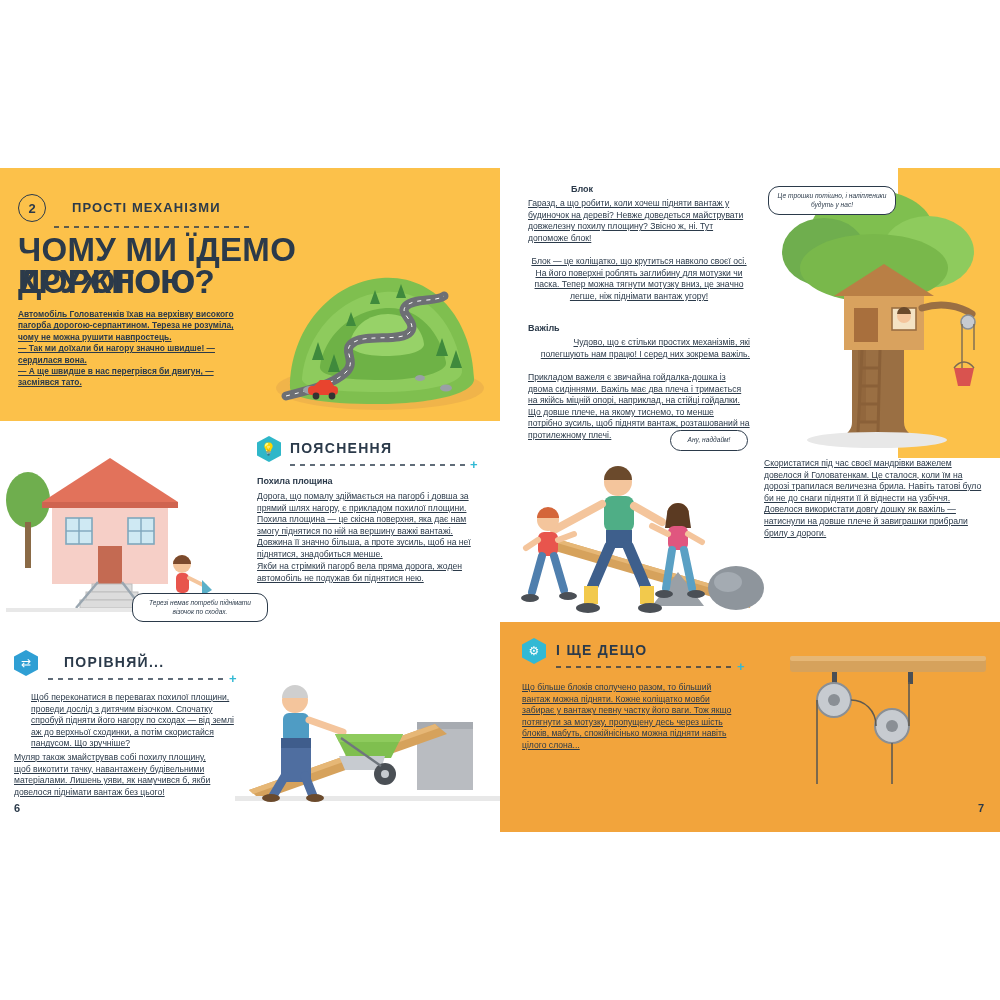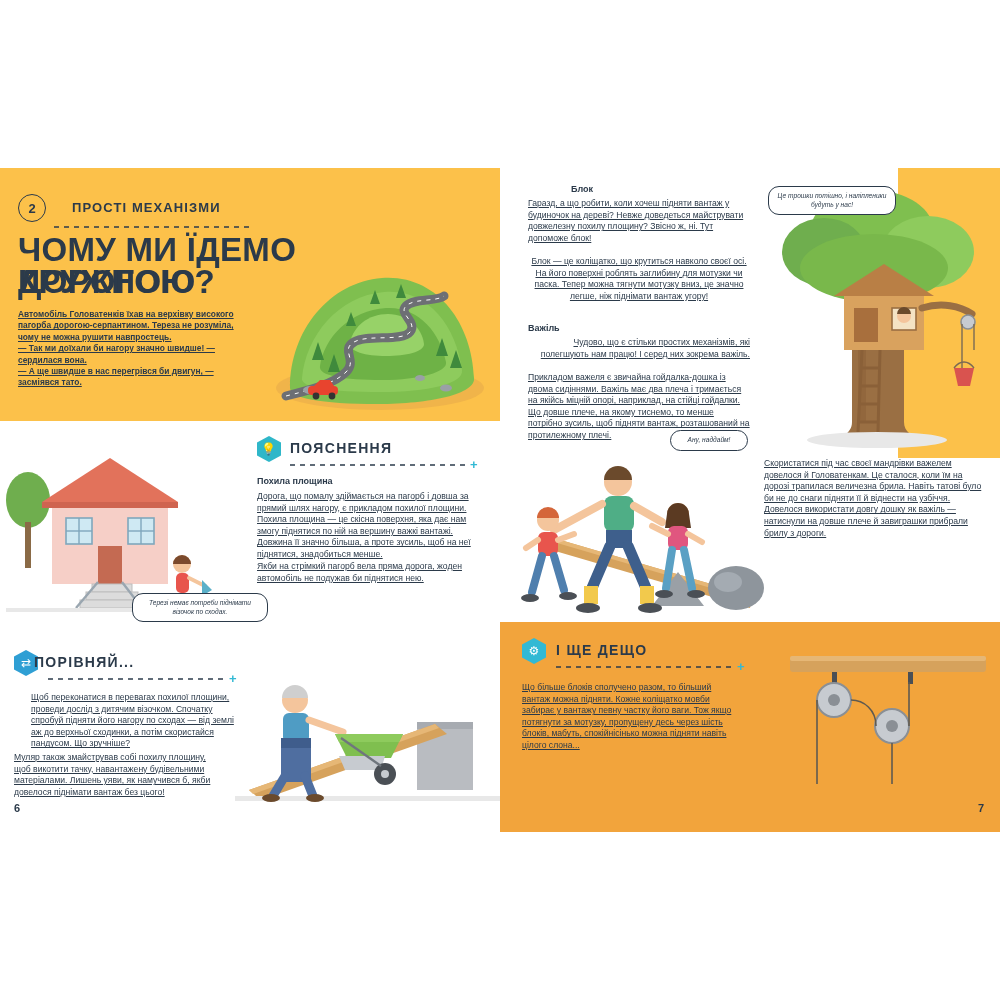--- a/index.html
+++ b/index.html
@@ -223,21 +223,21 @@
         <path d="M183 140 L199 148" stroke="#f4c59c" stroke-width="4" stroke-linecap="round"></path>
         <path d="M196 142 L206 152 L196 158 Z" fill="#5ab0c9"></path>
         <circle cx="200" cy="164" r="4" fill="#444"></circle>
         <circle cx="210" cy="162" r="4" fill="#444"></circle>
       </g>
     </svg>
 
     <div class="speech" style="left:132px; top:425px; width:120px;">Терезі немає потреби піднімати візочок по сходах.</div>
 
     <div class="hex-icon blue" style="left:14px; top:482px;">⇄</div>
-    <div class="cap-head" style="left:34px; top:486px;">ПОРІВНЯЙ...</div>
+    <div class="cap-head" style="left:64px; top:486px;">ПОРІВНЯЙ...</div>
     <div class="dash-line" style="left:48px; top:510px; width:175px;"></div>
     <div class="plus-mark" style="left:229px; top:503px;">+</div>
 
     <div class="body-text" style="left:18px; top:524px; width:208px;margin-left:13px;">Щоб переконатися в перевагах похилої площини, проведи дослід з дитячим візочком. Спочатку спробуй підняти його нагору по сходах — від землі аж до верхньої сходинки, а потім скористайся пандусом. Що зручніше?</div>
     <div class="body-text" style="left:14px; top:584px; width:208px;">Муляр також змайстрував собі похилу площину, щоб викотити тачку, навантажену будівельними матеріалами. Лишень уяви, як намучився б, якби довелося піднімати вантаж без цього!</div>
 
     <svg class="illus" style="left:235px; top:470px;" width="265" height="175" viewBox="0 0 265 175">
 
       <rect x="182" y="84" width="56" height="68" fill="#b9bcc1"></rect>
       <rect x="182" y="84" width="56" height="7" fill="#a7abb1"></rect>

